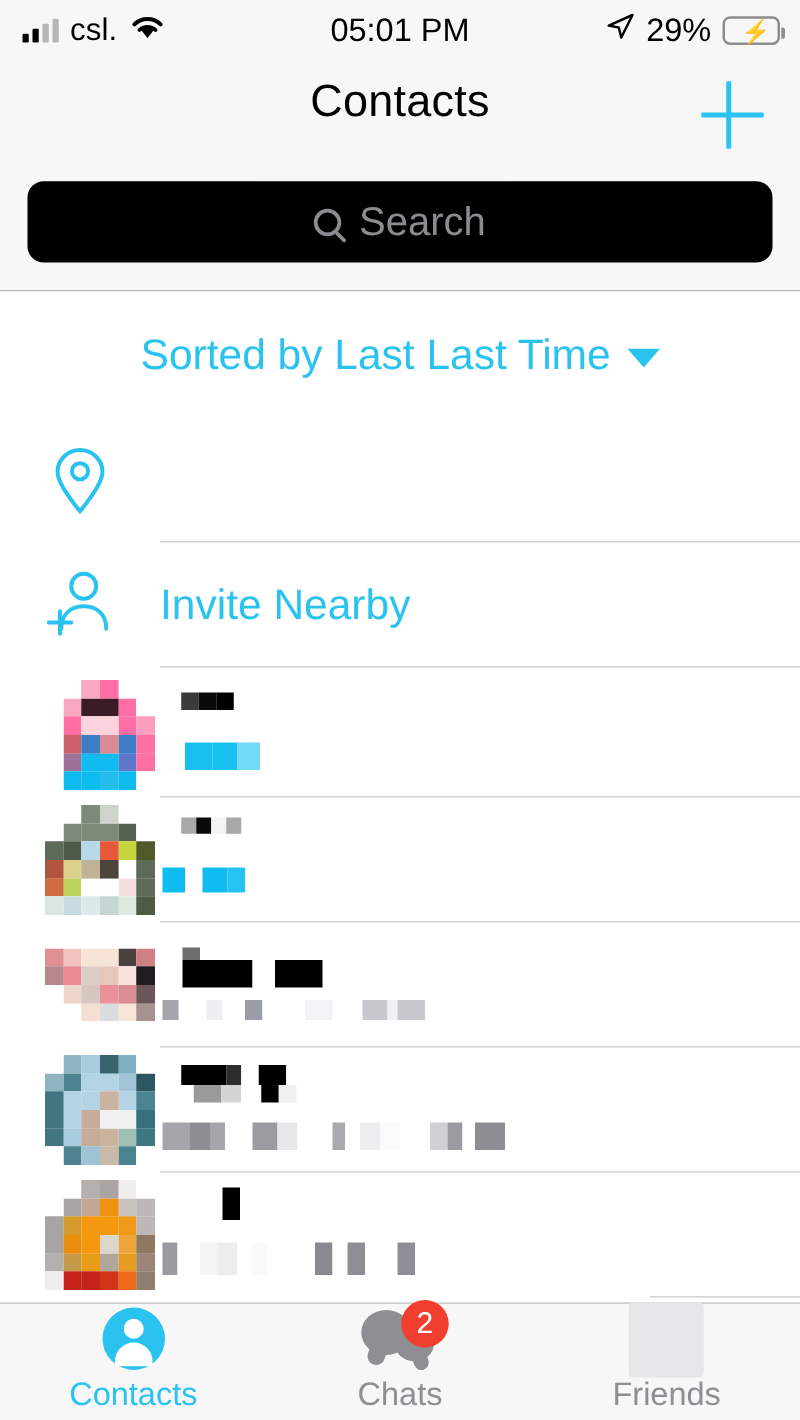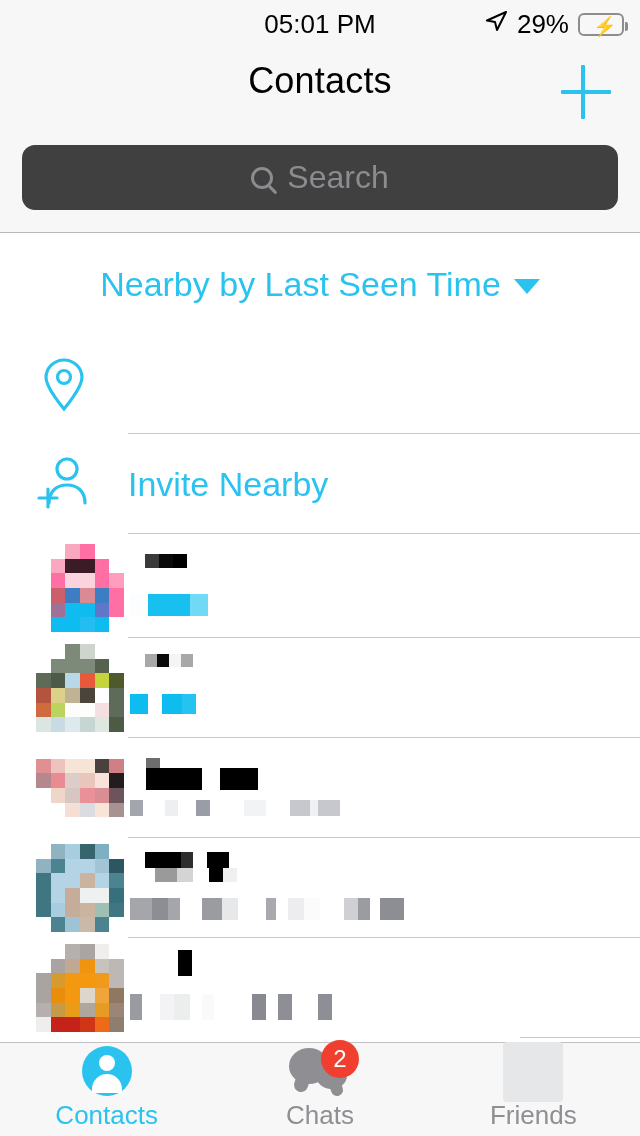--- a/index.html
+++ b/index.html
@@ -48,21 +48,21 @@
     cursor:pointer;
   }
   .add-btn:before,.add-btn:after{
     content:""; position:absolute; background:#2ac3ef; border-radius:1px;
   }
   .add-btn:before{ left:3px; top:26px; width:50px; height:4px; }
   .add-btn:after{ top:1px; left:23px; width:4px; height:54px; }
 
   .searchbar{
     position:absolute; left:22px; top:97px; width:596px; height:65px;
-    background:#404040; border-radius:13px;
+    background:#000000; border-radius:13px;
     display:flex; align-items:center; justify-content:center; gap:14px;
   }
   .mag{ position:relative; width:22px; height:22px; border:3px solid #8b8b90; border-radius:50%; }
   .mag:after{ content:""; position:absolute; right:-8px; bottom:-5px; width:11px; height:3px; background:#8b8b90; transform:rotate(45deg); border-radius:2px; }
   .search-ph{ font-size:32px; color:#8b8b90; }
 
   
   .sort-row{
     position:absolute; top:234px; left:0; width:640px; height:100px;
     display:flex; align-items:center; justify-content:center; gap:13px;
@@ -121,20 +121,36 @@
     background:#f03e2f; border-radius:19px; color:#fff; font-size:24px;
     display:flex; align-items:center; justify-content:center; padding:0 8px;
   }
   .settings-ph{ width:60px; height:60px; background:#e6e7e9; border-radius:4px; }
   .tab.settings .tab-ico{ height:48px; align-items:center; }
 </style>
 </head>
 <body>
 
 <div class="statusbar">
+  <div class="sb-left">
+    <span class="sig">
+        <i></i>
+        <i></i>
+        <i></i>
+        <i></i>
+      </span>
+    <span class="carrier">csl.</span>
+    <span>
+      <svg width="30" height="22" viewBox="0 0 30 22">
+        <path d="M15 19.5 L20 13 A8 8 0 0 0 10 13 Z" fill="#000"></path>
+        <path d="M4.5 8.5 A15 15 0 0 1 25.5 8.5" stroke="#000" stroke-width="3.2" fill="none" stroke-linecap="round"></path>
+        <path d="M8.5 13 A9.5 9.5 0 0 1 21.5 13" stroke="#000" stroke-width="3" fill="none" stroke-linecap="round"></path>
+      </svg>
+    </span>
+  </div>
   <div class="sb-center">05:01 PM</div>
   <div class="sb-right">
     <span>
       <svg width="24" height="24" viewBox="0 0 24 24">
           <path d="M22 3 L3 11.5 L11 13 L13 21 Z" fill="none" stroke="#000" stroke-width="2" stroke-linejoin="round"></path>
         </svg>
     </span>
     <span>29%</span>
     <span class="batt">
       <span class="batt-fill"></span><span class="bolt">⚡</span>
@@ -145,21 +161,21 @@
 <div class="header">
   <div class="nav-title">Contacts</div>
   <div class="add-btn"></div>
   <div class="searchbar">
     <span class="mag"></span>
     <span class="search-ph">Search</span>
   </div>
 </div>
 
 <div class="sort-row">
-  <span class="sort-label">Nearby by Last Seen Time</span>
+  <span class="sort-label">Sorted by Last Last Time</span>
   <span class="caret"></span>
 </div>
 
 <div class="action" style="top:334px;">
   <span class="ico">
     <span class="pin">
       <svg width="44" height="57" viewBox="0 0 44 57">
         <path d="M22 4 C12 4 4 12 4 21.5 C4 32 22 53 22 53 C22 53 40 32 40 21.5 C40 12 32 4 22 4 Z" fill="none" stroke="#2ac3ef" stroke-width="3.2"></path>
         <circle cx="22" cy="21" r="6.5" fill="none" stroke="#2ac3ef" stroke-width="3.2"></circle>
       </svg>

